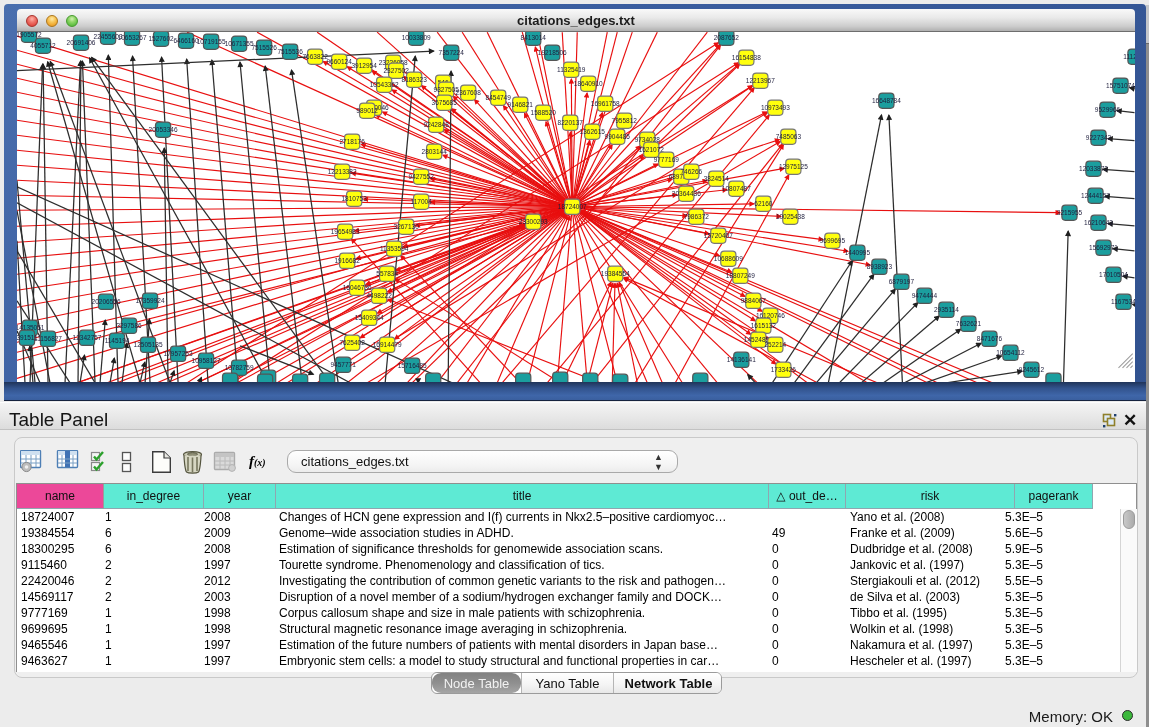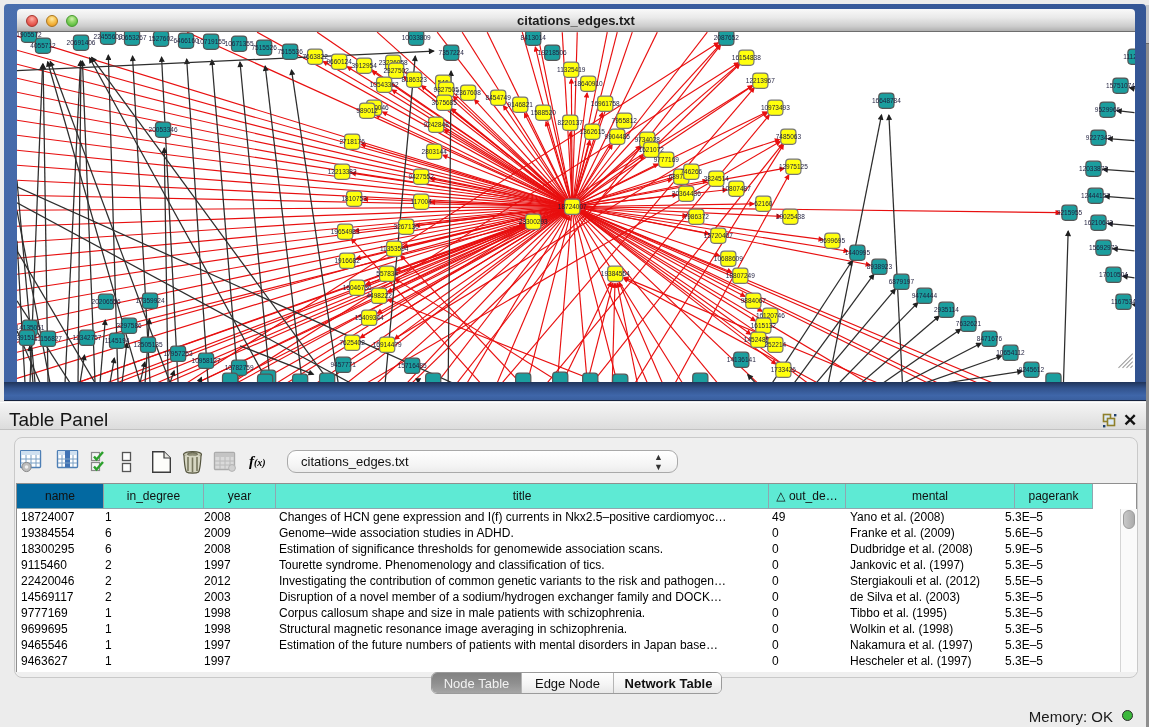--- a/index.html
+++ b/index.html
@@ -45,32 +45,32 @@
 
 
 #table { position:absolute; left:16px; top:483px; width:1121px; height:189px;
   background:#ffffff; border:1px solid #8f8f8f; border-bottom:none; }
 .th { position:absolute; top:0; height:25px; background:#5eead4; border-right:1px solid #8fa6b0;
   font-size:12px; color:#111; text-align:center; line-height:25px; border-bottom:1px solid #8fa6b0; }
 .trow { position:absolute; left:0; width:100%; height:16px; font-size:12px; color:#000; line-height:16px; }
 .trow span { position:absolute; white-space:nowrap; }
 #rows { position:absolute; left:16px; top:509px; width:1121px; height:163px; overflow:hidden; }
 .c-name { left:5px; } .c-ind { left:89px; } .c-year { left:188px; }
-.c-title { left:263px; } .c-out { left:756px; }
+.c-title { left:263px; } .c-out { left:756px;margin-top:16px; }
 .c-short { left:834px; } .c-pr { left:989px; }
 
 
 #sbar { position:absolute; left:1120px; top:509px; width:17px; height:163px; background:#fafafa; border-left:1px solid #d5d5d5; }
 #sthumb { position:absolute; left:2px; top:1px; width:12px; height:19px; background:linear-gradient(90deg,#c9c9c9,#ababab); border-radius:6px; border:1px solid #9a9a9a; }
 
 
 #segs { position:absolute; left:431px; top:672px; width:291px; height:22px;
   border:1px solid #9b9b9b; border-radius:6px; overflow:hidden; background:#fff; }
 .seg { position:absolute; top:0; height:100%; font-size:13px; text-align:center; line-height:21px; }
-#seg1 { left:0; width:89px; background:linear-gradient(180deg,#828282 0%,#8f8f8f 50%,#a5a5a5 100%); color:#f2f2f2; }
+#seg1 { left:0; width:89px; background:linear-gradient(180deg,#828282 0%,#8f8f8f 50%,#a5a5a5 100%); color:#f2f2f2;border-radius:9px; }
 #seg2 { left:89px; width:92px; background:linear-gradient(180deg,#ffffff 0%,#f4f4f4 60%,#e8e8e8 100%); color:#111; border-left:1px solid #b5b5b5; }
 #seg3 { left:181px; width:110px; background:linear-gradient(180deg,#ffffff 0%,#f4f4f4 60%,#e8e8e8 100%); color:#111; border-left:1px solid #b5b5b5;font-weight:bold; }
 
 #mem { position:absolute; right:36px; top:708px; font-size:15px; color:#1a1a1a; }
 #memdot { position:absolute; left:1122px; top:710px; width:11px; height:11px; border-radius:50%;
   background:#3cb83c; border:1.5px solid #2c2c2c; }
 </style></head>
 <body>
 <div id="win"></div>
 <div id="winbot"></div>
@@ -663,26 +663,26 @@
    <text x="5" y="13" font-family="Liberation Serif, serif" font-style="italic" font-weight="bold" font-size="10" fill="#000">(x)</text>
   </g>
 </svg>
 
 <div id="combo">
     <span class="lbl">citations_edges.txt</span>
     <span class="arr">▲<br>▼</span>
   </div>
 
 <div id="table">
-  <div class="th" style="left:0;width:87px;background:#0369a1;border-right:1px solid #9a9a9a;">name</div>
+  <div class="th" style="left:0;width:87px;background:#ec4899;border-right:1px solid #9a9a9a;">name</div>
   <div class="th" style="left:87px;width:100px;">in_degree</div>
   <div class="th" style="left:187px;width:72px;">year</div>
   <div class="th" style="left:259px;width:493px;">title</div>
   <div class="th" style="left:752px;width:77px;">△ out_de…</div>
-  <div class="th" style="left:829px;width:169px;">mental</div>
+  <div class="th" style="left:829px;width:169px;">risk</div>
   <div class="th" style="left:998px;width:78px;">pagerank</div>
 </div>
 <div id="rows">
 <div class="trow" style="top:0px">
       <span class="c-name">18724007</span>
       <span class="c-ind">1</span>
       <span class="c-year">2008</span>
       <span class="c-title">Changes of HCN gene expression and I(f) currents in Nkx2.5–positive cardiomyoc…</span>
       <span class="c-out">49</span>
       <span class="c-short">Yano et al. (2008)</span>
@@ -757,28 +757,29 @@
       <span class="c-year">1997</span>
       <span class="c-title">Estimation of the future numbers of patients with mental disorders in Japan base…</span>
       <span class="c-out">0</span>
       <span class="c-short">Nakamura et al. (1997)</span>
       <span class="c-pr">5.3E–5</span>
     </div>
 <div class="trow" style="top:144px">
       <span class="c-name">9463627</span>
       <span class="c-ind">1</span>
       <span class="c-year">1997</span>
+      <span class="c-title">Embryonic stem cells: a model to study structural and functional properties in car…</span>
       <span class="c-out">0</span>
       <span class="c-short">Hescheler et al. (1997)</span>
       <span class="c-pr">5.3E–5</span>
     </div>
 </div>
 <div id="sbar">
     <div id="sthumb"></div>
   </div>
 
 <div id="segs">
   <div class="seg" id="seg1">Node Table</div>
-  <div class="seg" id="seg2">Edge Node</div>
+  <div class="seg" id="seg2">Yano Table</div>
   <div class="seg" id="seg3">Network Table</div>
 </div>
 <div id="mem">Memory: OK</div>
 <div id="memdot"></div>
 
 </body></html>

